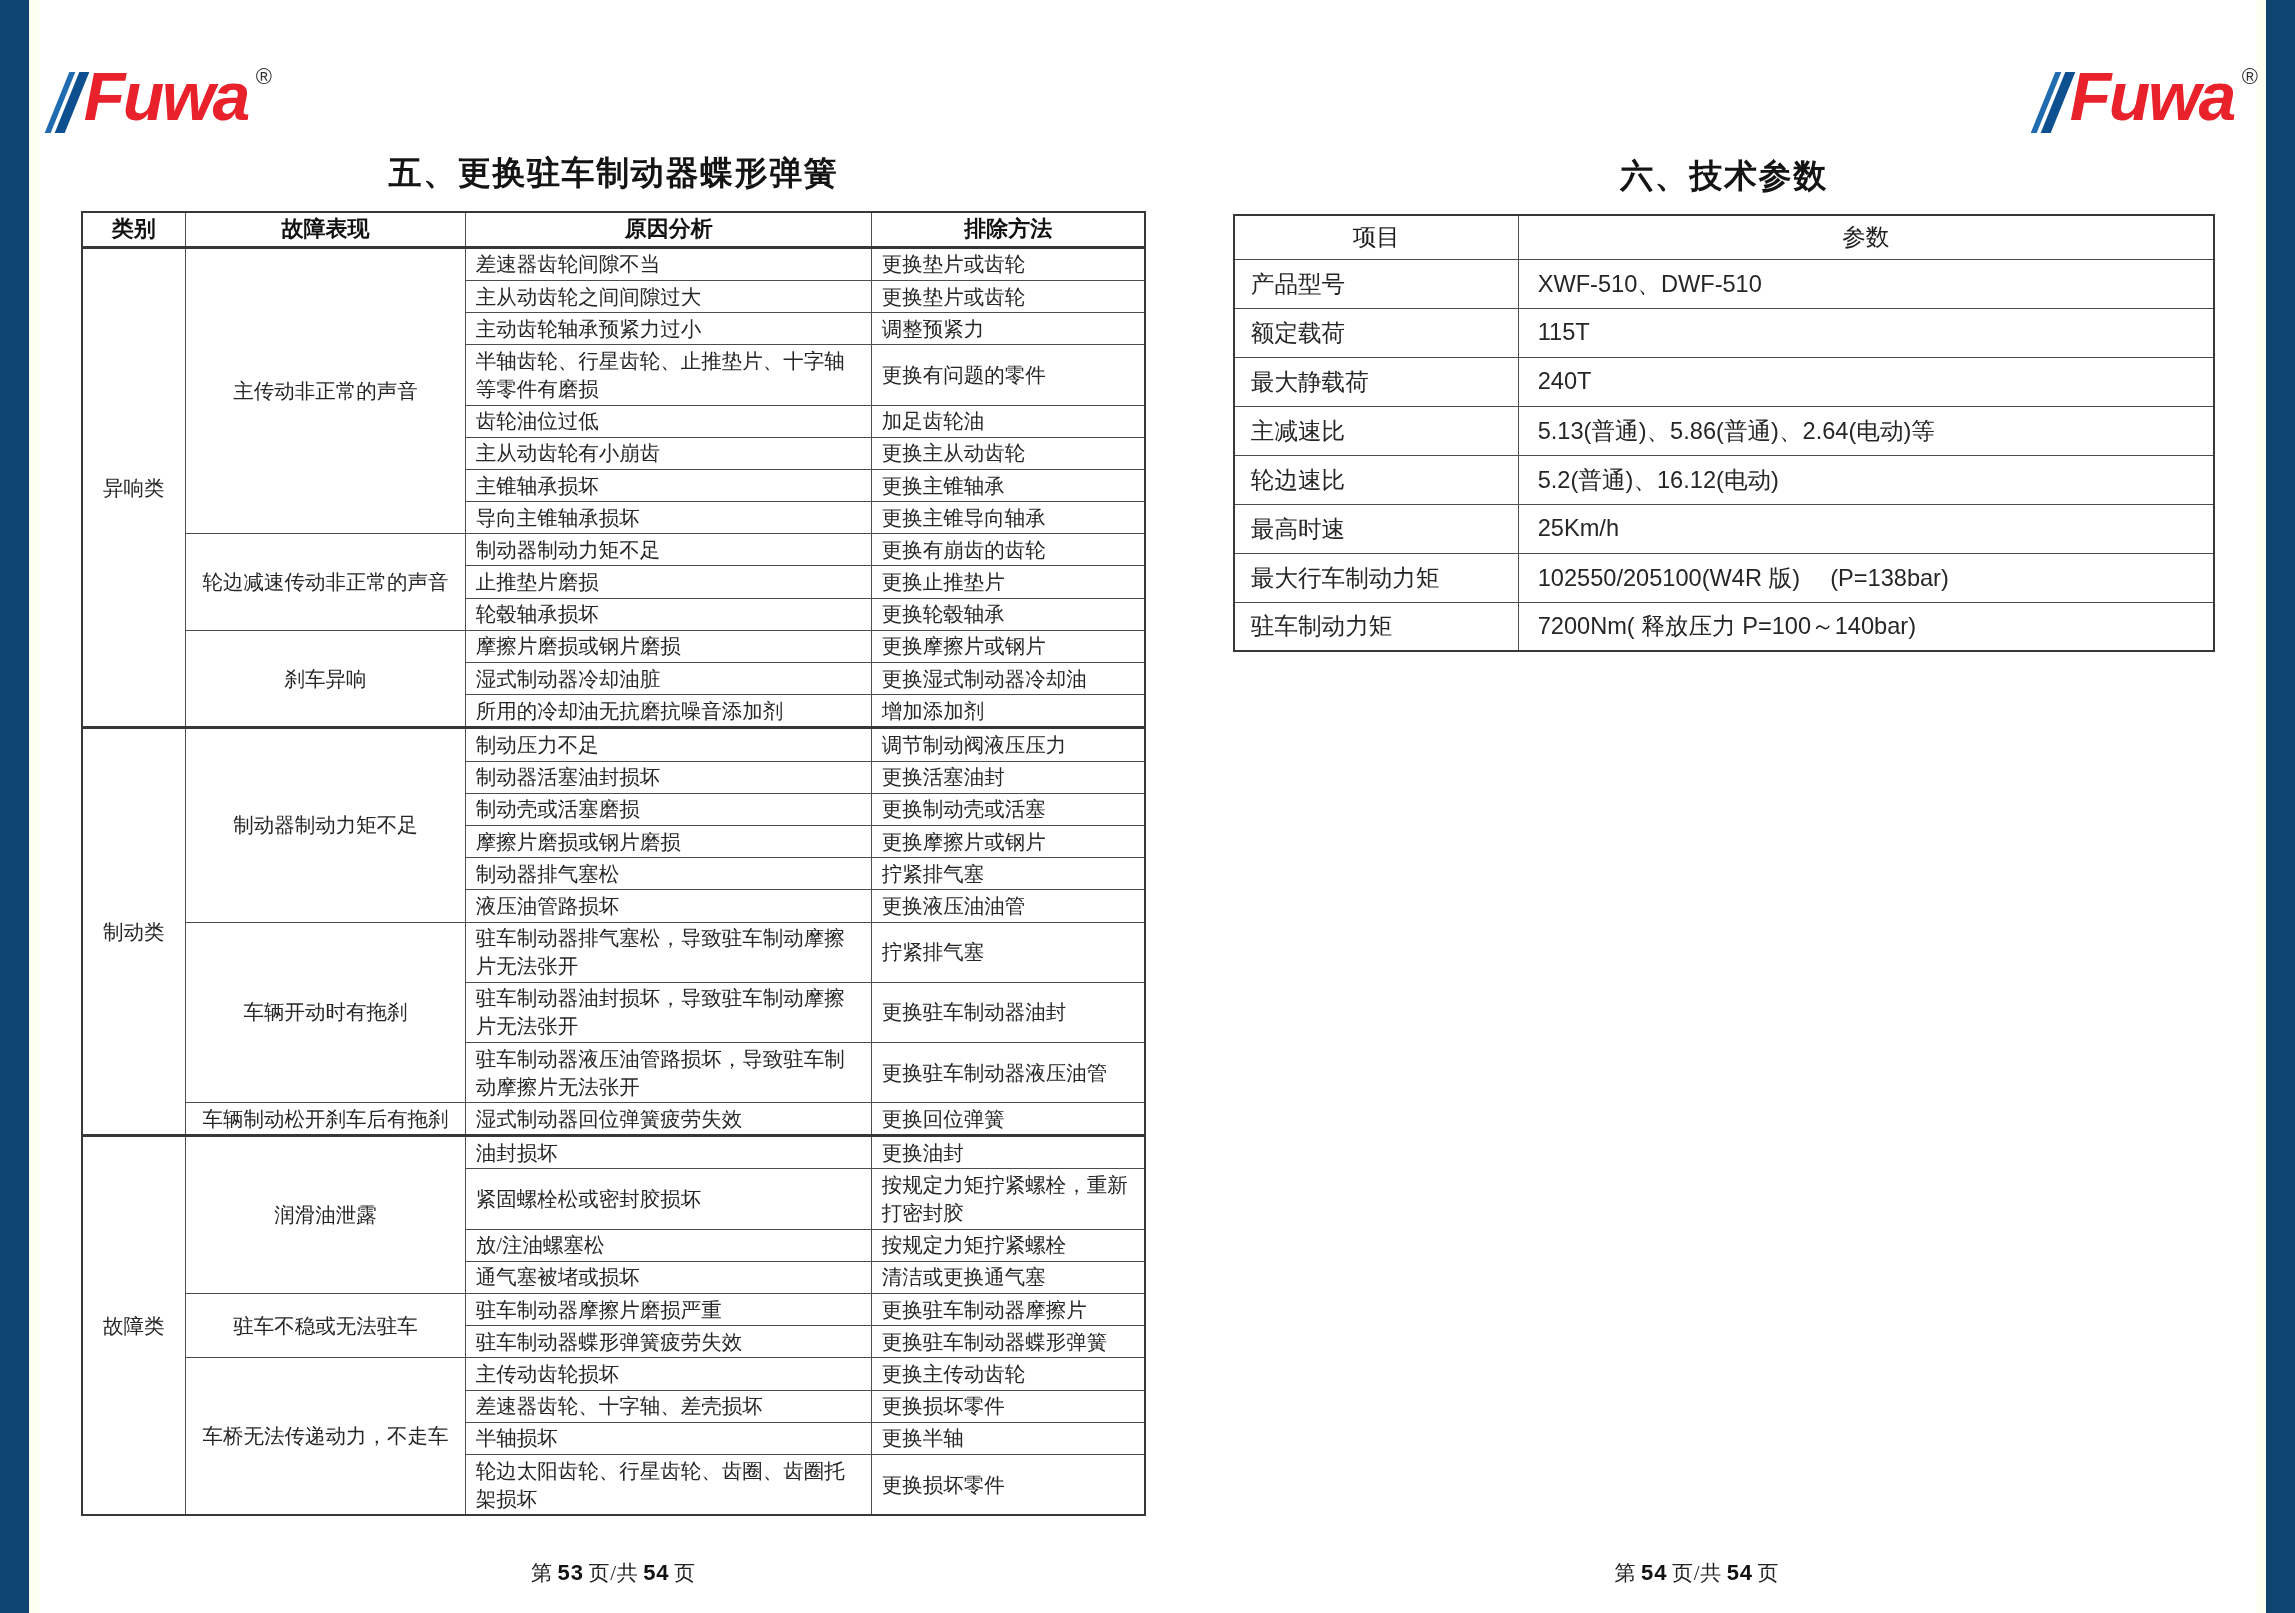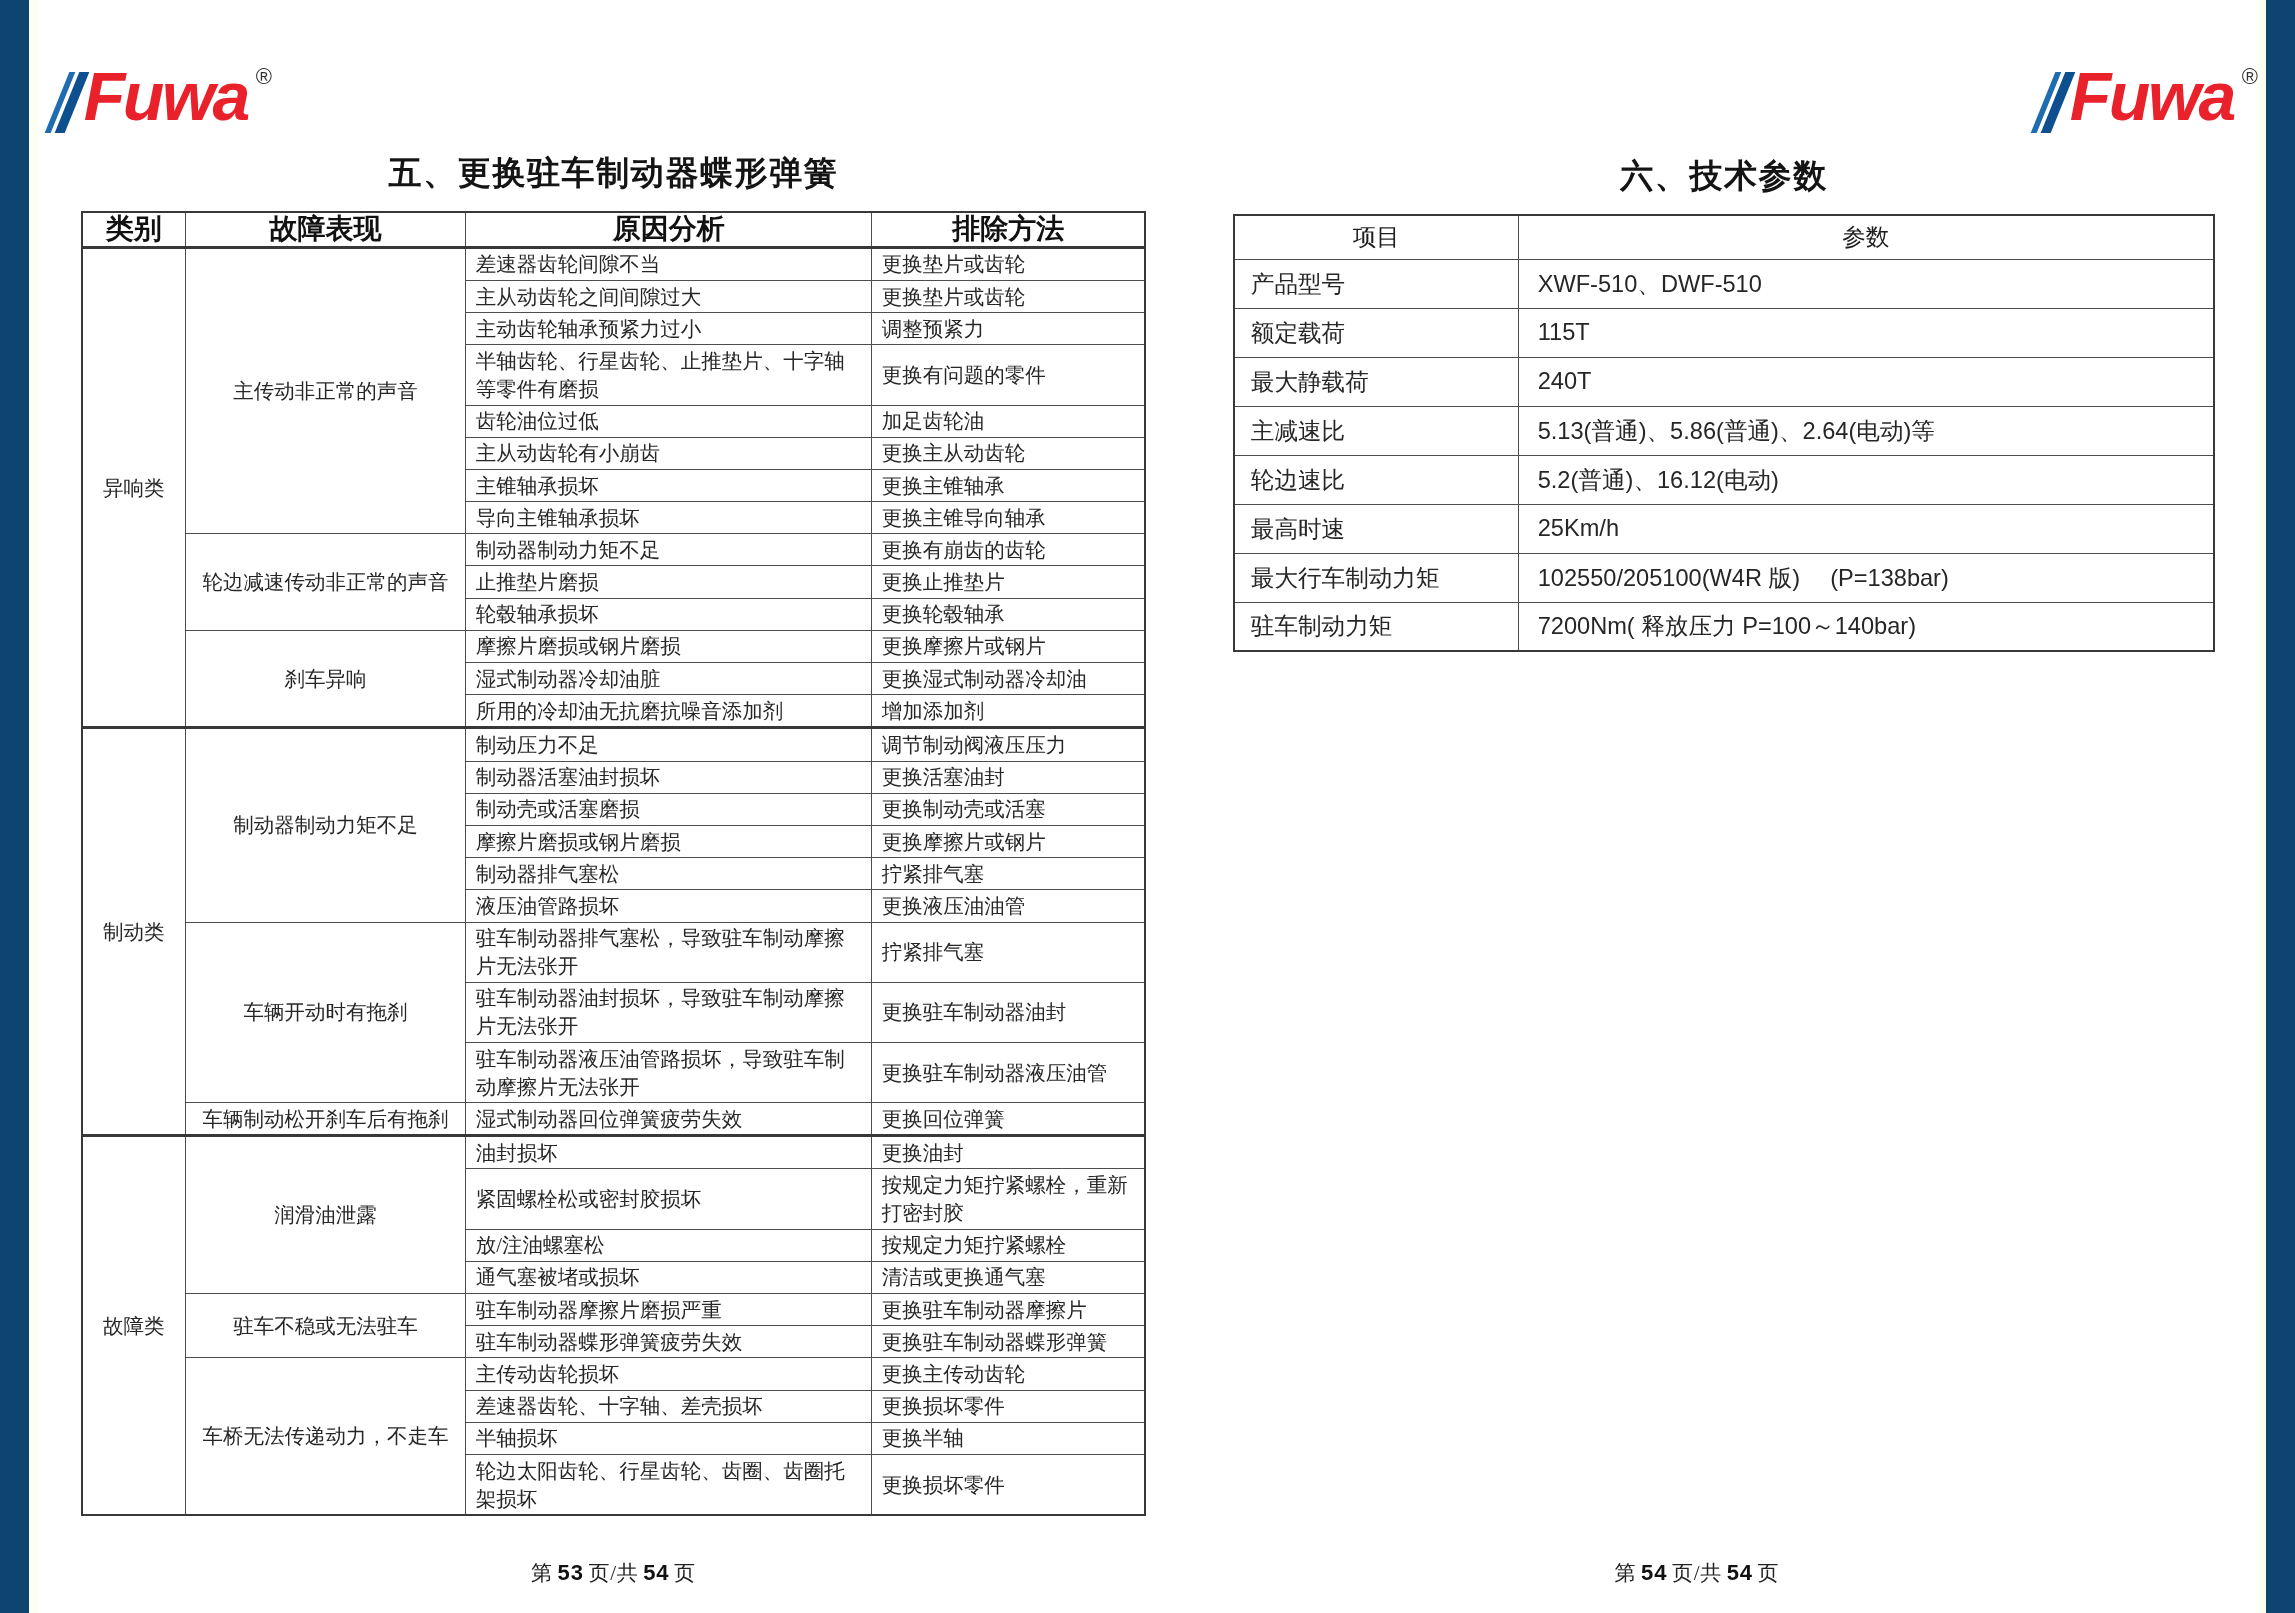--- a/index.html
+++ b/index.html
@@ -57,21 +57,21 @@
   .fault-table col.c-sym { width:26.4%; }
   .fault-table col.c-cause { width:38.2%; }
   .fault-table col.c-remedy { width:25.7%; }
   .fault-table th, .fault-table td {
     border:1.6px solid #4d4d4d;
     font-size:20.5px; line-height:28px;
     vertical-align:middle;
     color:#262626;
   }
   .fault-table th {
-    font-size:28px; font-weight:bold; color:#111;
+    font-size:22px; font-weight:bold; color:#111;
     text-align:center; padding:2.4px 3.2px;
     border-bottom:3.2px solid #383838;
   }
   .fault-table { border:2.4px solid #383838; }
   .cat-cell, .sym-cell { text-align:center; padding:1.6px 6.3px; }
   .cause-cell, .remedy-cell { text-align:left; padding:1.6px 9.5px; }
   tr.section-start td { border-top:3.2px solid #383838; }
 
   
   .param-table {

